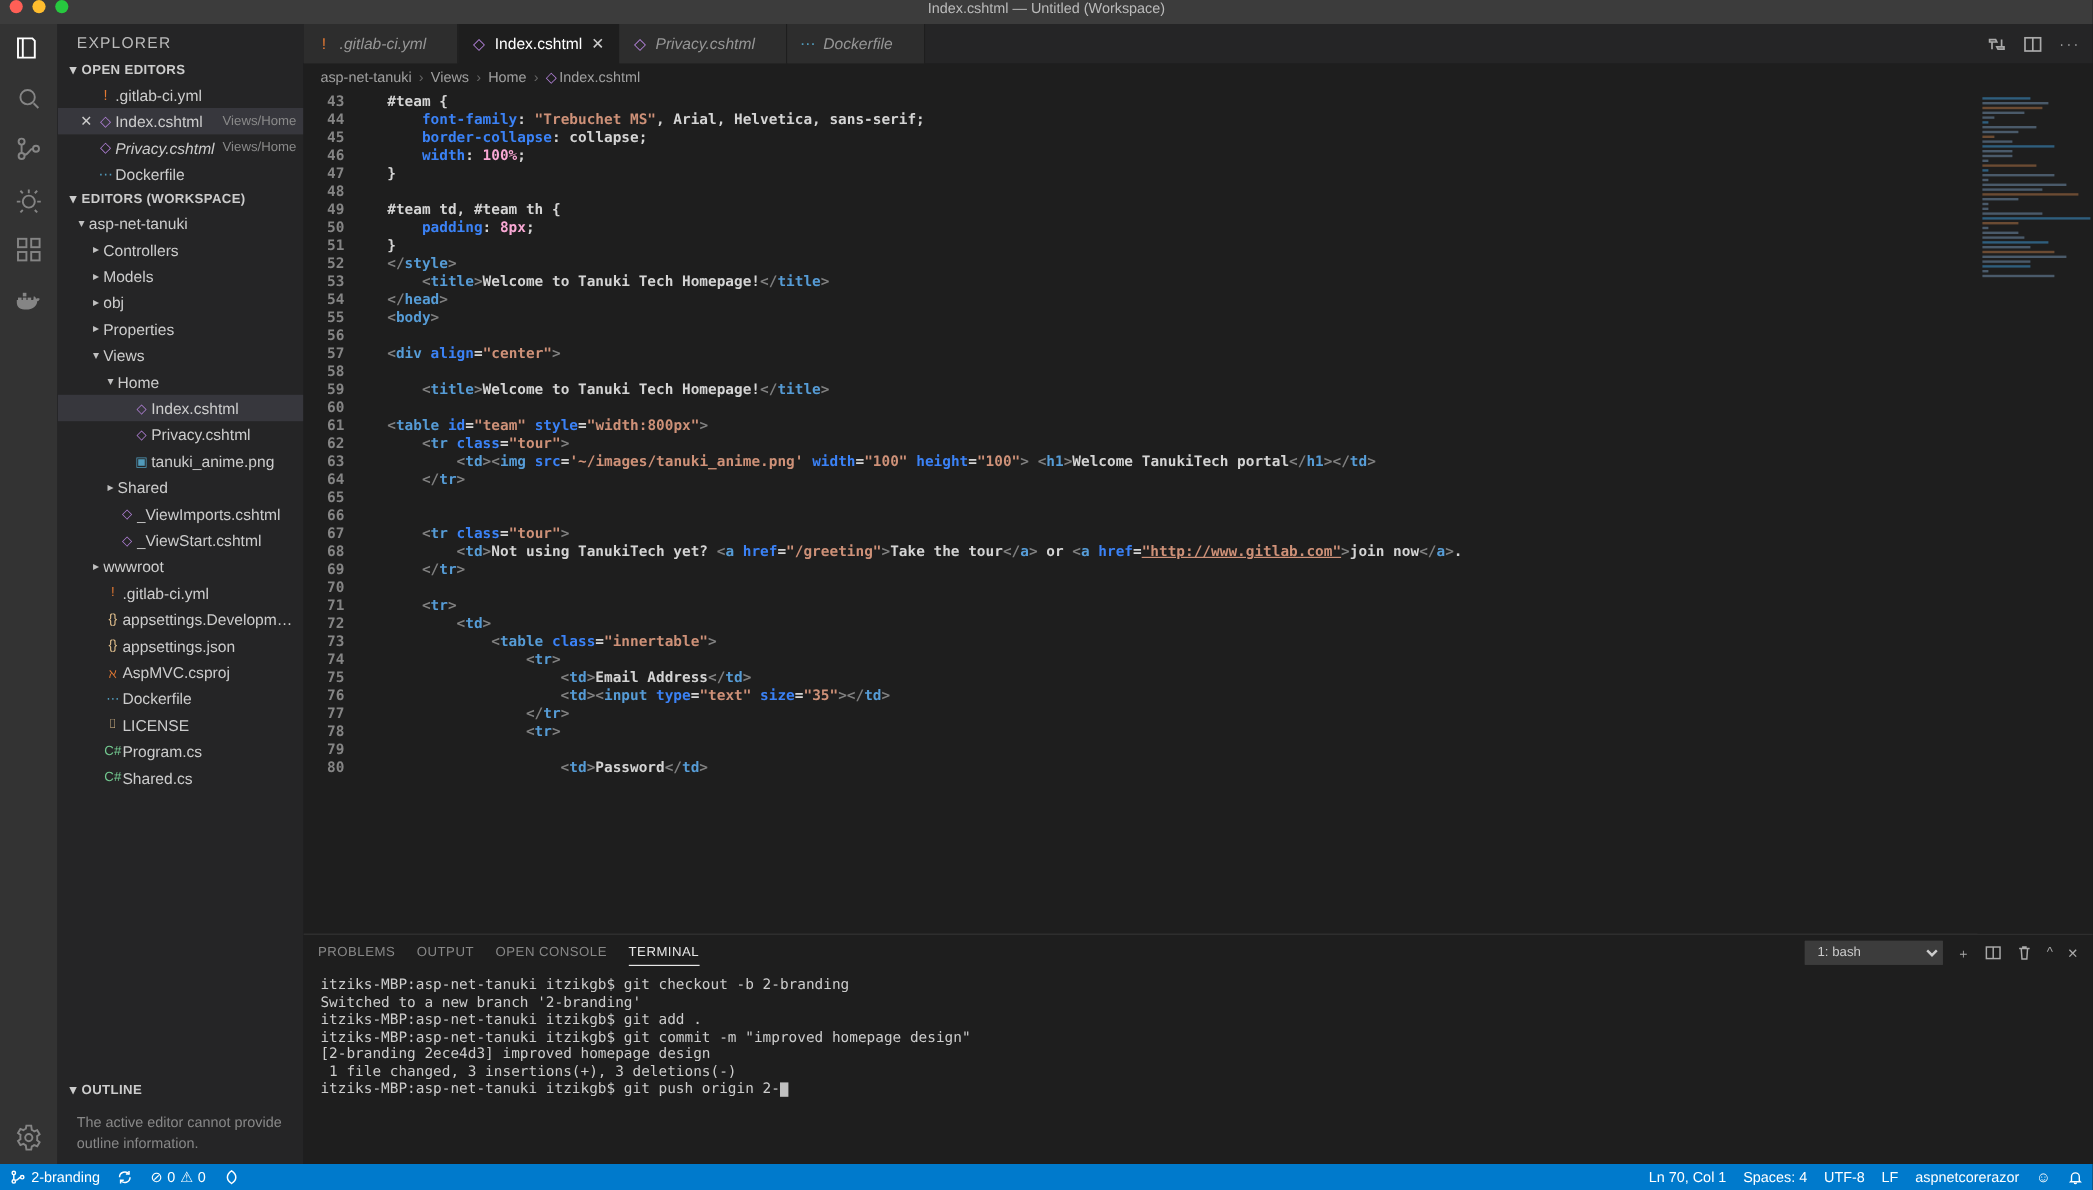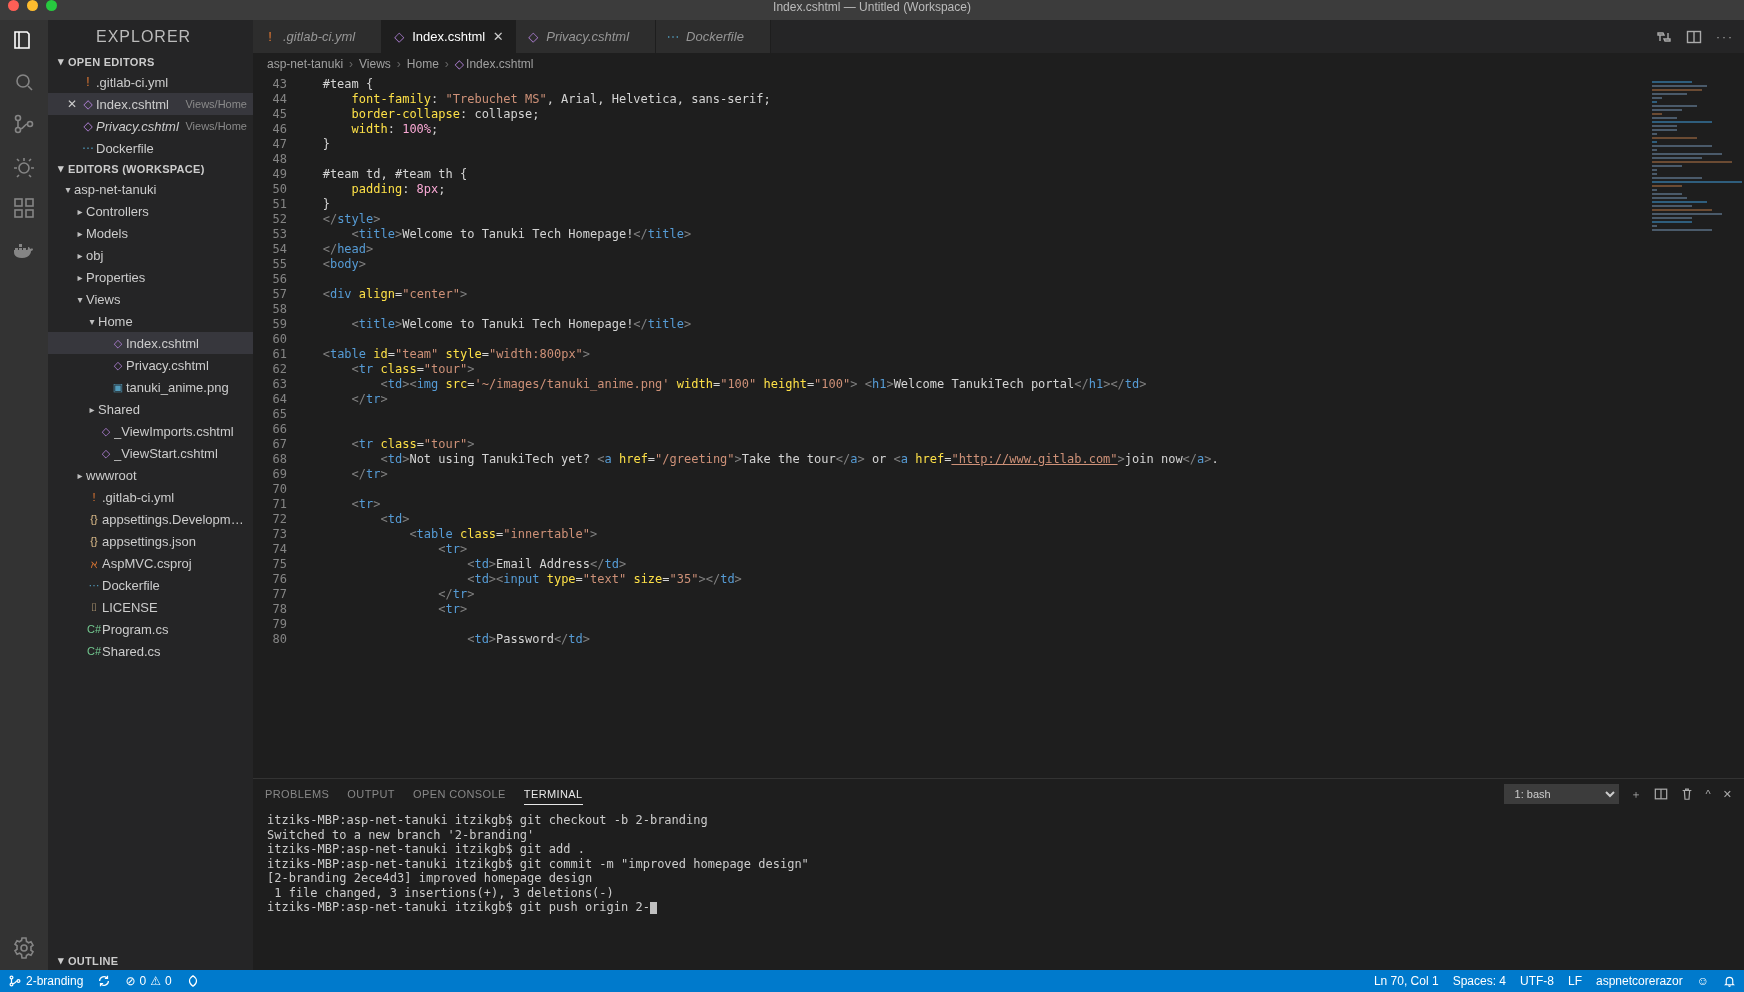--- a/index.html
+++ b/index.html
@@ -10,21 +10,21 @@
     .tl { width:11px; height:11px; border-radius:50%; }
     .red{background:#ff5f56;} .yellow{background:#ffbd2e;} .green{background:#27c93f;}
     .title-text { position:absolute; left:0; right:0; text-align:center; font-size:12px; color:#bbb; pointer-events:none; }
     
     .shell { display:flex; height:calc(100% - 20px - 22px); }
     .activitybar { width:48px; background:#333; display:flex; flex-direction:column; align-items:center; padding-top:8px; gap:18px; }
     .activitybar .abicon { width:24px; height:24px; color:#858585; cursor:pointer; }
     .activitybar .abicon.active { color:#fff; }
     .activitybar .spacer { flex:1; }
     .sidebar { width:205px; background:#252526; color:#ccc; display:flex; flex-direction:column; font-size:12px; overflow:hidden; }
-    .side-title { padding:8px 16px 6px; letter-spacing:1px; font-size:16px; color:#bbb;margin-left:32px; }
+    .side-title { padding:8px 16px 6px; letter-spacing:1px; font-size:13px; color:#bbb; }
     .section-hdr { display:flex; align-items:center; padding:3px 4px 3px 6px; font-size:11px; font-weight:700; color:#ccc; letter-spacing:.3px; cursor:pointer; }
     .section-hdr .chev { width:14px; text-align:center; }
     .tree { overflow-y:auto; flex:0 0 auto;}
     .row { display:flex; align-items:center; height:22px; padding-right:6px; cursor:pointer; font-size:13px; color:#ccc; white-space:nowrap; }
     .row.selected { background:#37373d; }
     .row .ic { width:16px; text-align:center; font-size:12px; flex:0 0 16px; }
     .row .lbl { overflow:hidden; text-overflow:ellipsis; flex:1; }
     .row .meta { color:#8a8a8a; font-size:11px; }
     .chevsm { width:12px; text-align:center; font-size:10px; color:#c0c0c0;}
     .txt-italic { font-style:italic; }
@@ -38,28 +38,28 @@
     .tabs { display:flex; background:#252526; height:33px; align-items:stretch; }
     .tab { display:flex; align-items:center; gap:6px; padding:0 10px; border-right:1px solid #1e1e1e; background:#2d2d2d; font-size:13px; color:#969696; font-style:italic; cursor:pointer; }
     .tab.active { background:#1e1e1e; color:#fff; font-style:normal; }
     .tab .tic { width:14px; text-align:center; font-style:normal; }
     .tab .close { width:14px; text-align:center; font-style:normal; color:#ccc; }
     .tabs-right { margin-left:auto; display:flex; align-items:center; gap:14px; padding:0 10px; color:#aaa; }
     
     .breadcrumb { display:flex; align-items:center; height:22px; background:#1e1e1e; color:#a0a0a0; font-size:12px; padding-left:14px; gap:2px; }
     .breadcrumb .sep { padding:0 4px; color:#666; }
     
-    .editor-split { flex:1; display:flex; min-height:0; }
+    .editor-split { flex:1; display:flex; min-height:0;font-weight:bold; }
     .editor { flex:1; display:flex; overflow:hidden; font-family:"Menlo","Monaco",monospace; font-size:12px; line-height:15px; position:relative; }
     .gutter { width:48px; text-align:right; color:#858585; padding:2px 14px 2px 4px; user-select:none; }
     .code { flex:1; padding:2px 0; white-space:pre; color:#d4d4d4; overflow:hidden; }
     .minimap { width:96px; background:#1e1e1e; position:relative; overflow:hidden; }
     .mm-line { position:absolute; height:2px; left:4px; background:#3d5166; }
     
-    .c-tag{color:#569cd6;} .c-attr{color:#fde047;} .c-str{color:#ce9178;} .c-num{color:#f9a8d4;} .c-link{color:#ce9178; text-decoration:underline;} .c-delim{color:#808080;}
+    .c-tag{color:#569cd6;} .c-attr{color:#3b82f6;} .c-str{color:#ce9178;} .c-num{color:#f9a8d4;} .c-link{color:#ce9178; text-decoration:underline;} .c-delim{color:#808080;}
     
     .panel { border-top:1px solid #333; display:flex; flex-direction:column; height:192px; background:#1e1e1e;}
     .panel-tabs { display:flex; align-items:center; height:30px; padding:0 12px; gap:18px; font-size:11px; color:#888;}
     .panel-tabs .pt { cursor:pointer; letter-spacing:.4px;text-align:center;}
     .panel-tabs .pt.active { color:#e7e7e7; border-bottom:1px solid #e7e7e7; padding-bottom:4px; margin-top:4px;}
     .panel-tabs .right { margin-left:auto; display:flex; align-items:center; gap:12px; color:#aaa;}
     .panel-tabs select { background:#3c3c3c; color:#ccc; border:1px solid #3c3c3c; font-size:11px; padding:2px 50px 2px 6px; }
     .panel-tabs .pr-ic { cursor:pointer; }
     .terminal { flex:1; padding:4px 14px; font-family:"Menlo","Monaco",monospace; font-size:12px; line-height:14.5px; color:#ccc; white-space:pre; overflow:hidden; }
     .term-cursor { display:inline-block; width:7px; height:12px; background:#c0c0c0; vertical-align:text-bottom; }
@@ -275,20 +275,21 @@
           <span class="ic clr-cyan" style="font-size:11px">C#</span>
           <span class="lbl">Shared.cs</span>
         </div>
       </div>
 
     <div class="outline-wrap">
       <div class="section-hdr">
         <span class="chev">▾</span>
         <span>OUTLINE</span>
       </div>
+      <div class="outline-msg">The active editor cannot provide outline information.</div>
     </div>
   </div>
 
   <div class="editorgrp">
 
     <div class="tabs">
       <div id="tabs-container" style="display:flex;">
           <div class="tab">
             <span class="tic clr-orange">!</span>
             <span>.gitlab-ci.yml</span>

